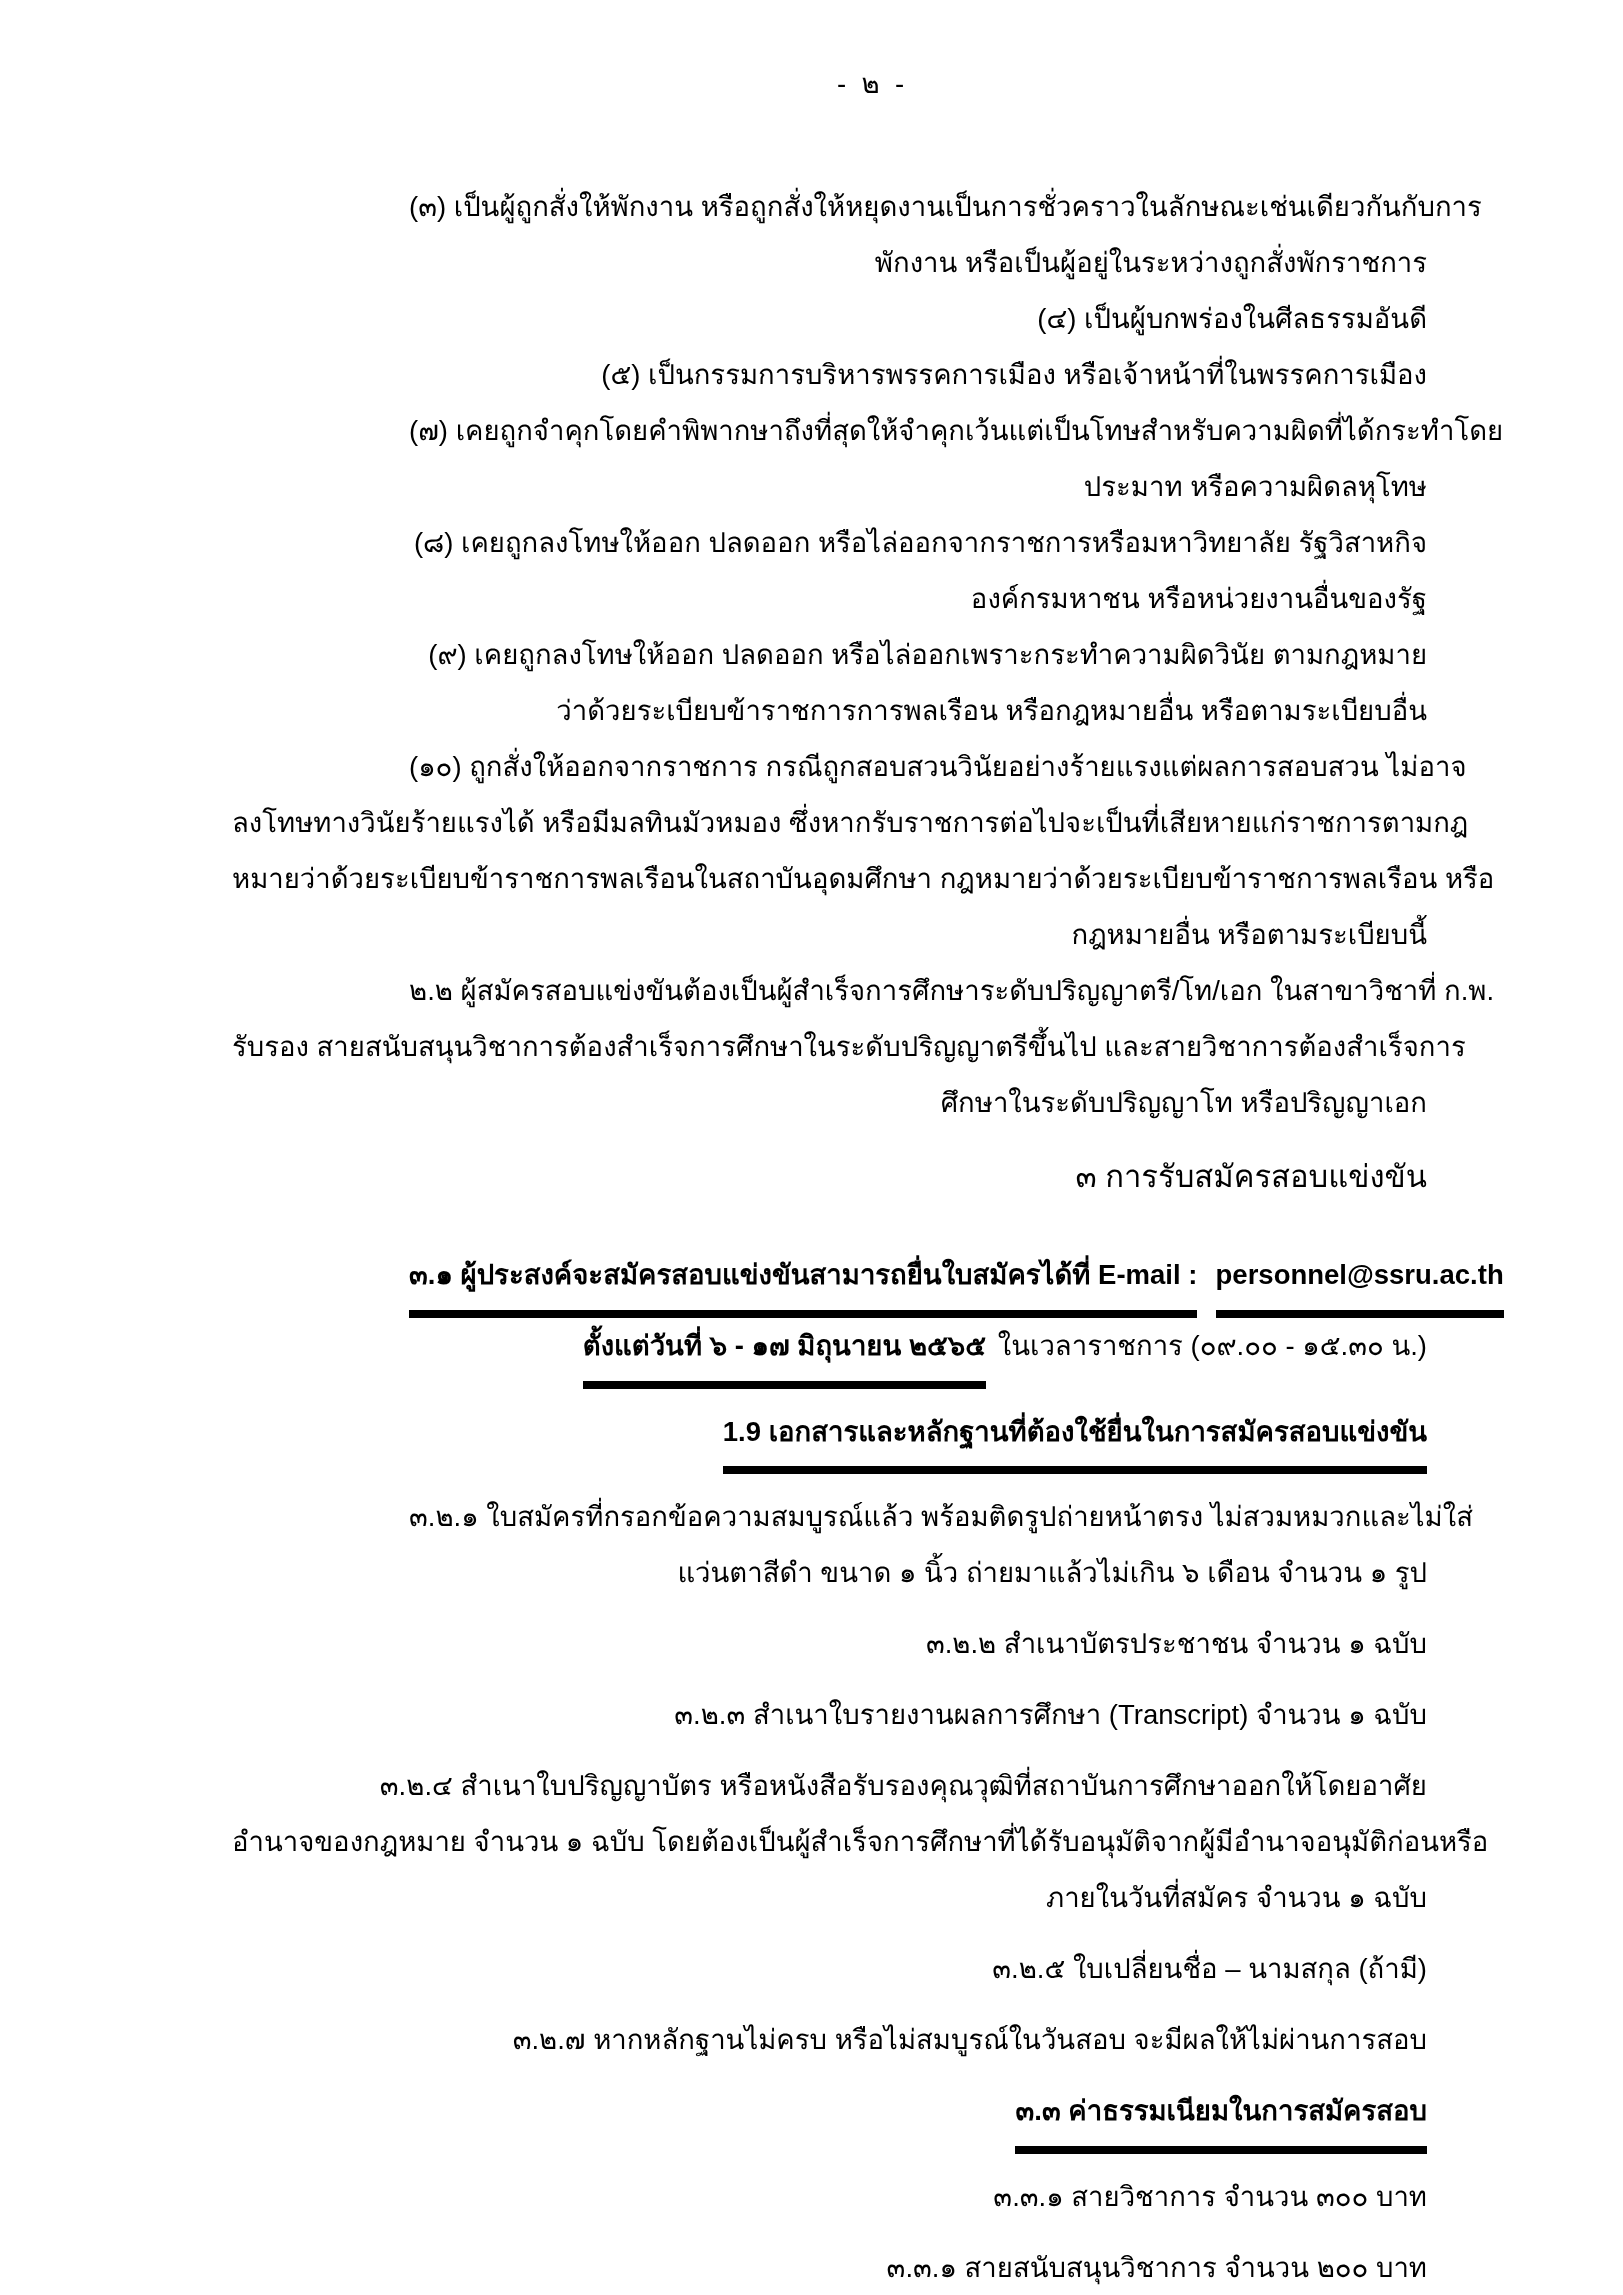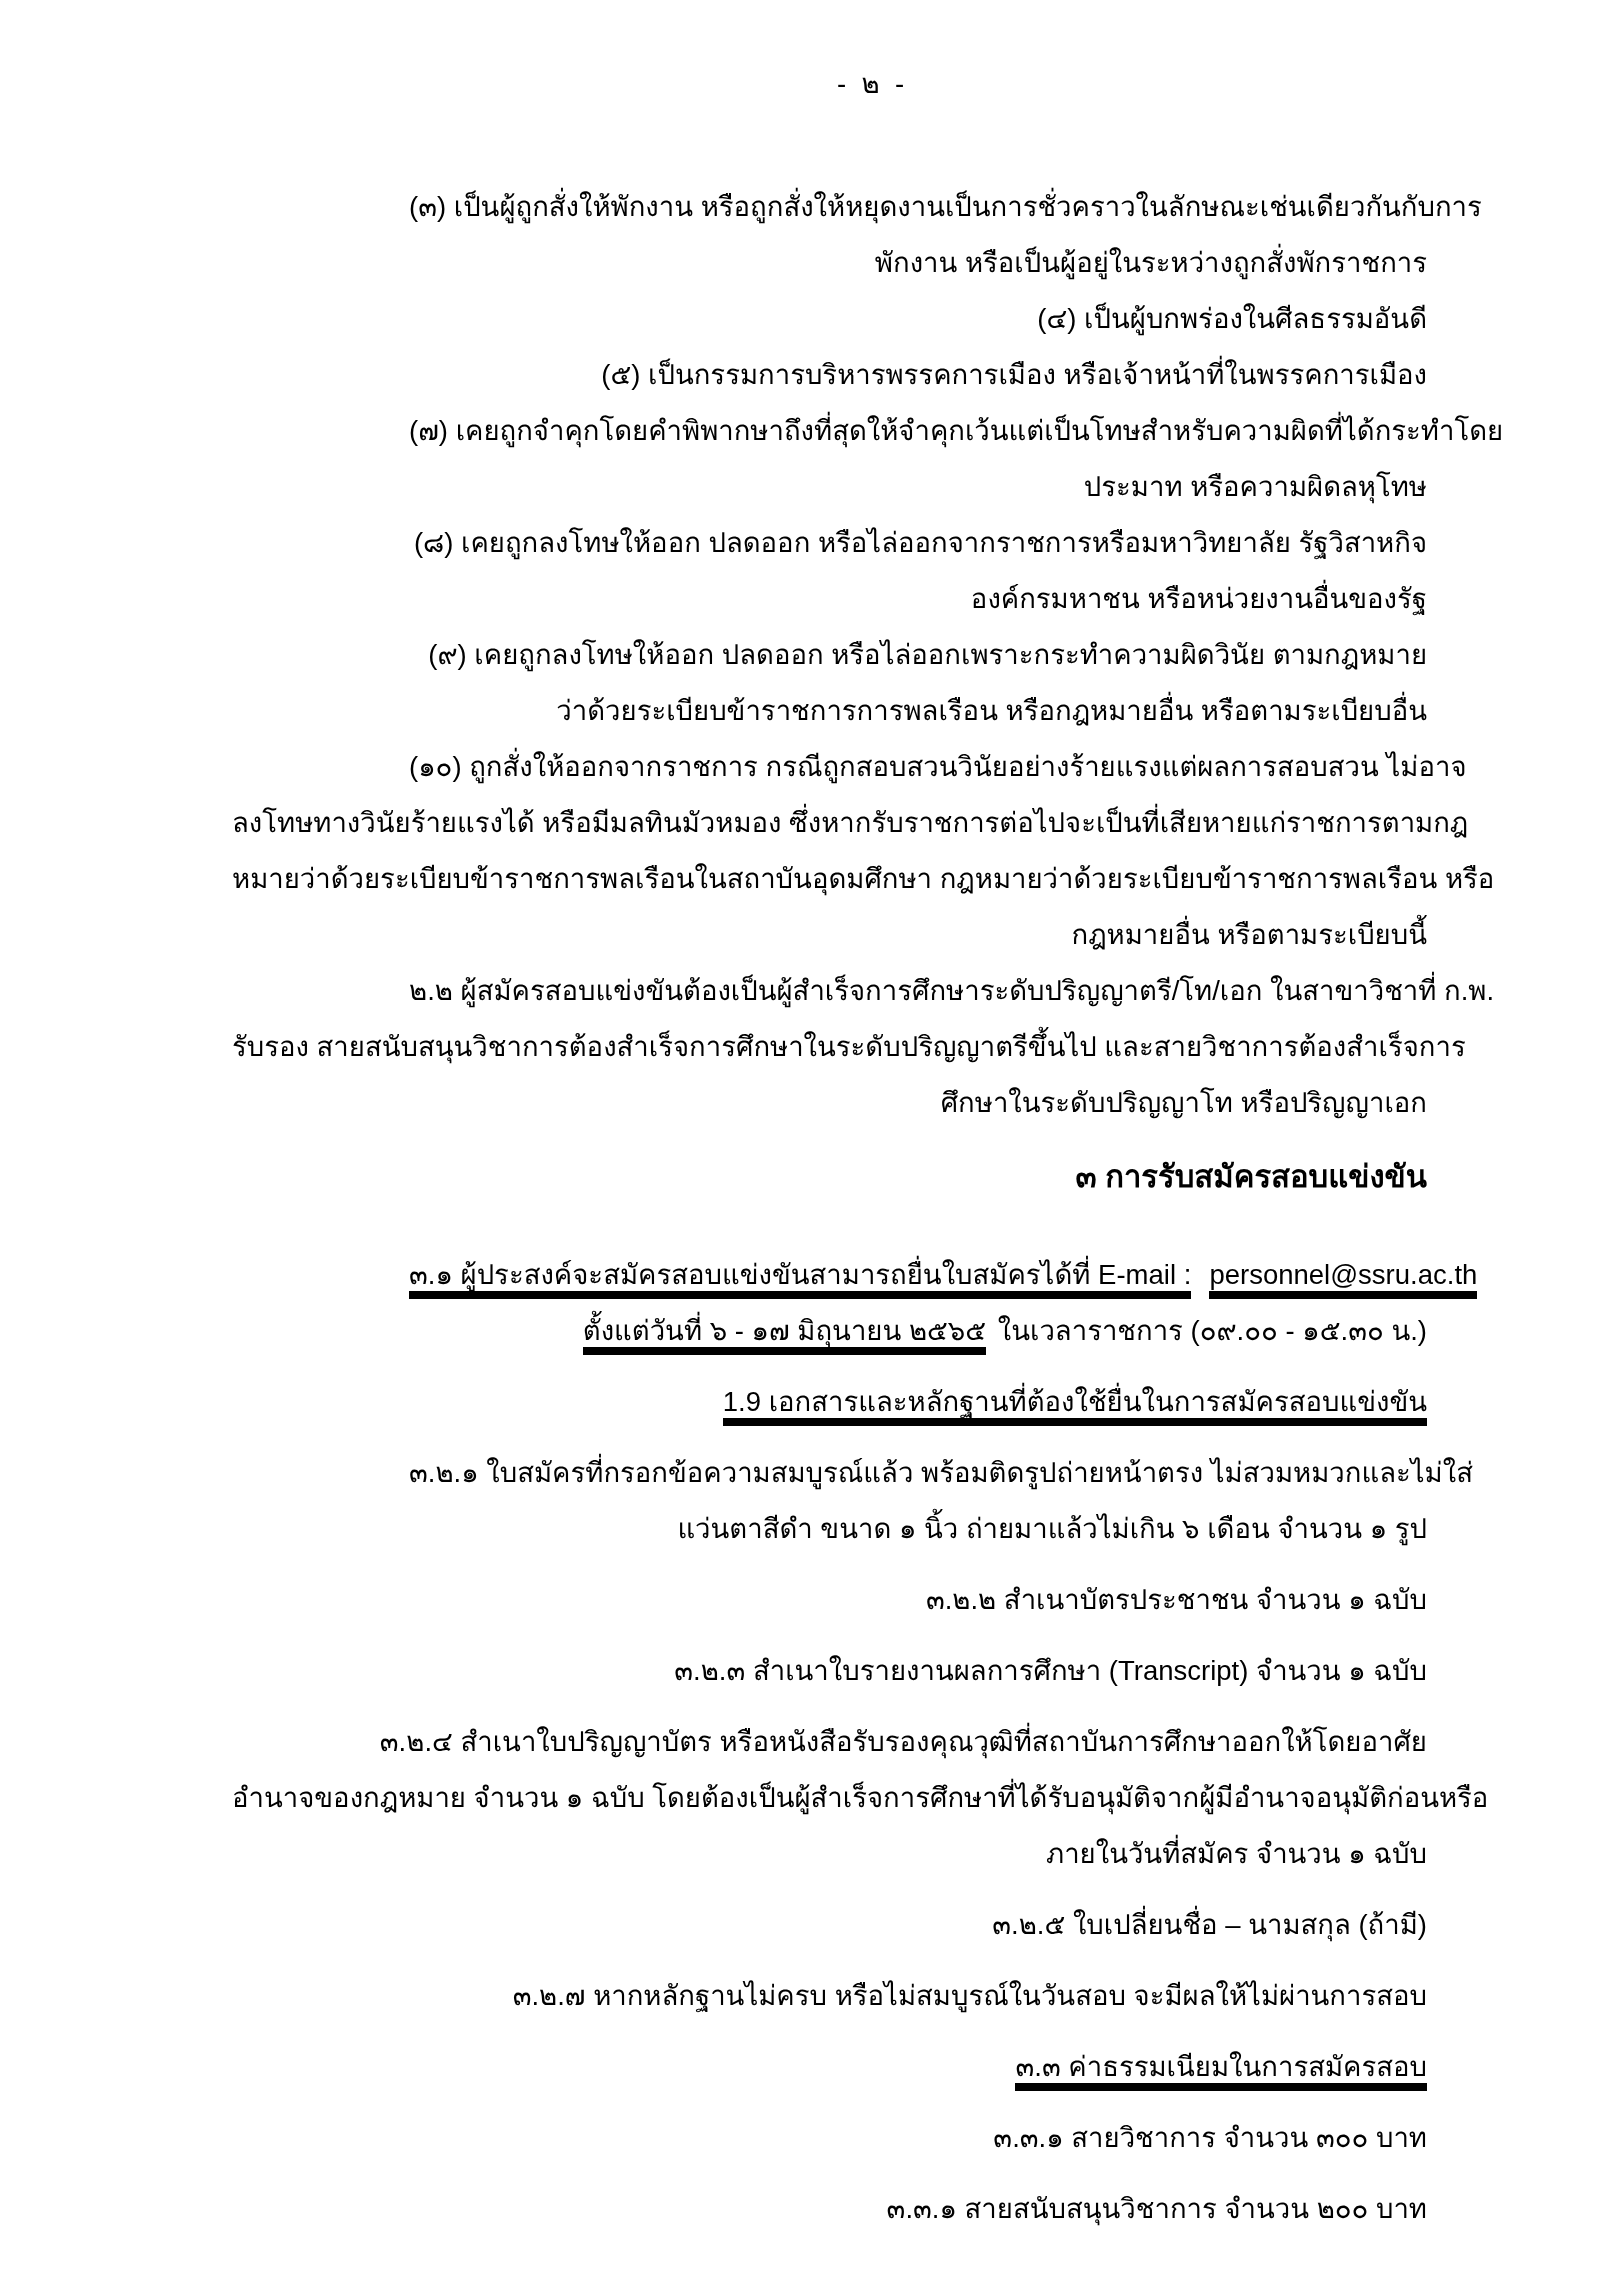--- a/index.html
+++ b/index.html
@@ -20,26 +20,27 @@
     transform: translateX(43px);
     letter-spacing: 3.9px;
   }
   .line { line-height: 56px; white-space: nowrap; text-align: right; }
   .first { margin-top: 67px; }
   .ind  { margin-left: 177px; }   
   .ind2 { margin-left: 79px; }   
   .hind { margin-left: 157px; }   
   .gap  { margin-top: 15px; }     
   .hgap { margin-top: 18.3px; }     
-  .bold { font-weight: 700; font-size: 31px; }
+  .bold { font-weight: 400; font-size: 31px; }
   .ul {
     display: inline-block;
     line-height: 1.15;
     border-bottom: 8.5px solid #000000;
-    padding-bottom: 0;
+    padding-bottom: 19px;
+    font-weight: bold;
   }
   .ul + .ul { margin-left: 10.5px; margin-top: 39px; }
   .after-ul { margin-left: 4px; }
 </style>
 </head>
 <body>
 
 <div class="sheet">
 
   <div class="pageno">- ๒ -</div>

